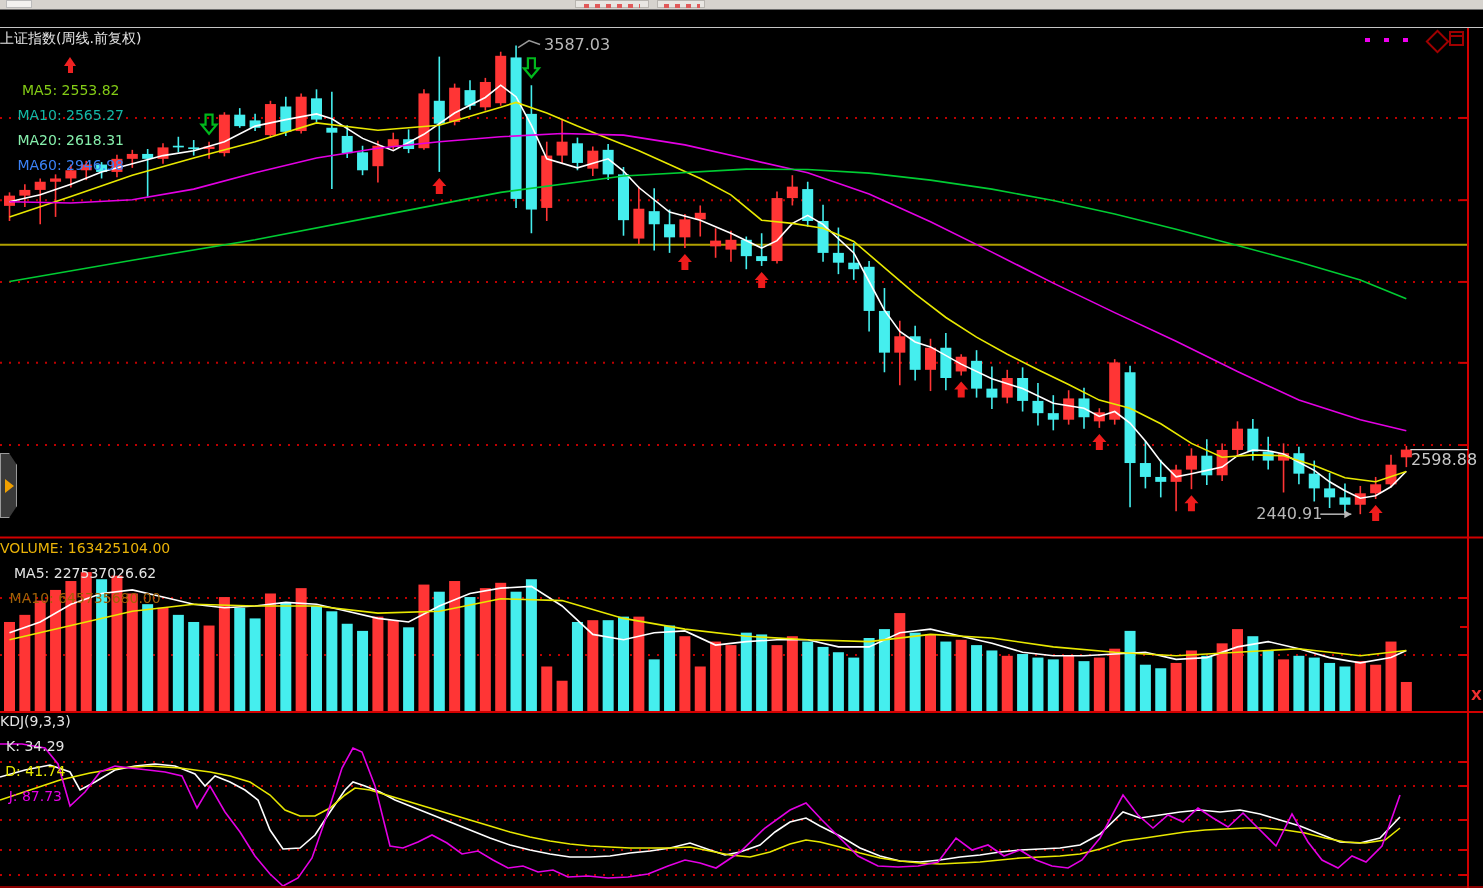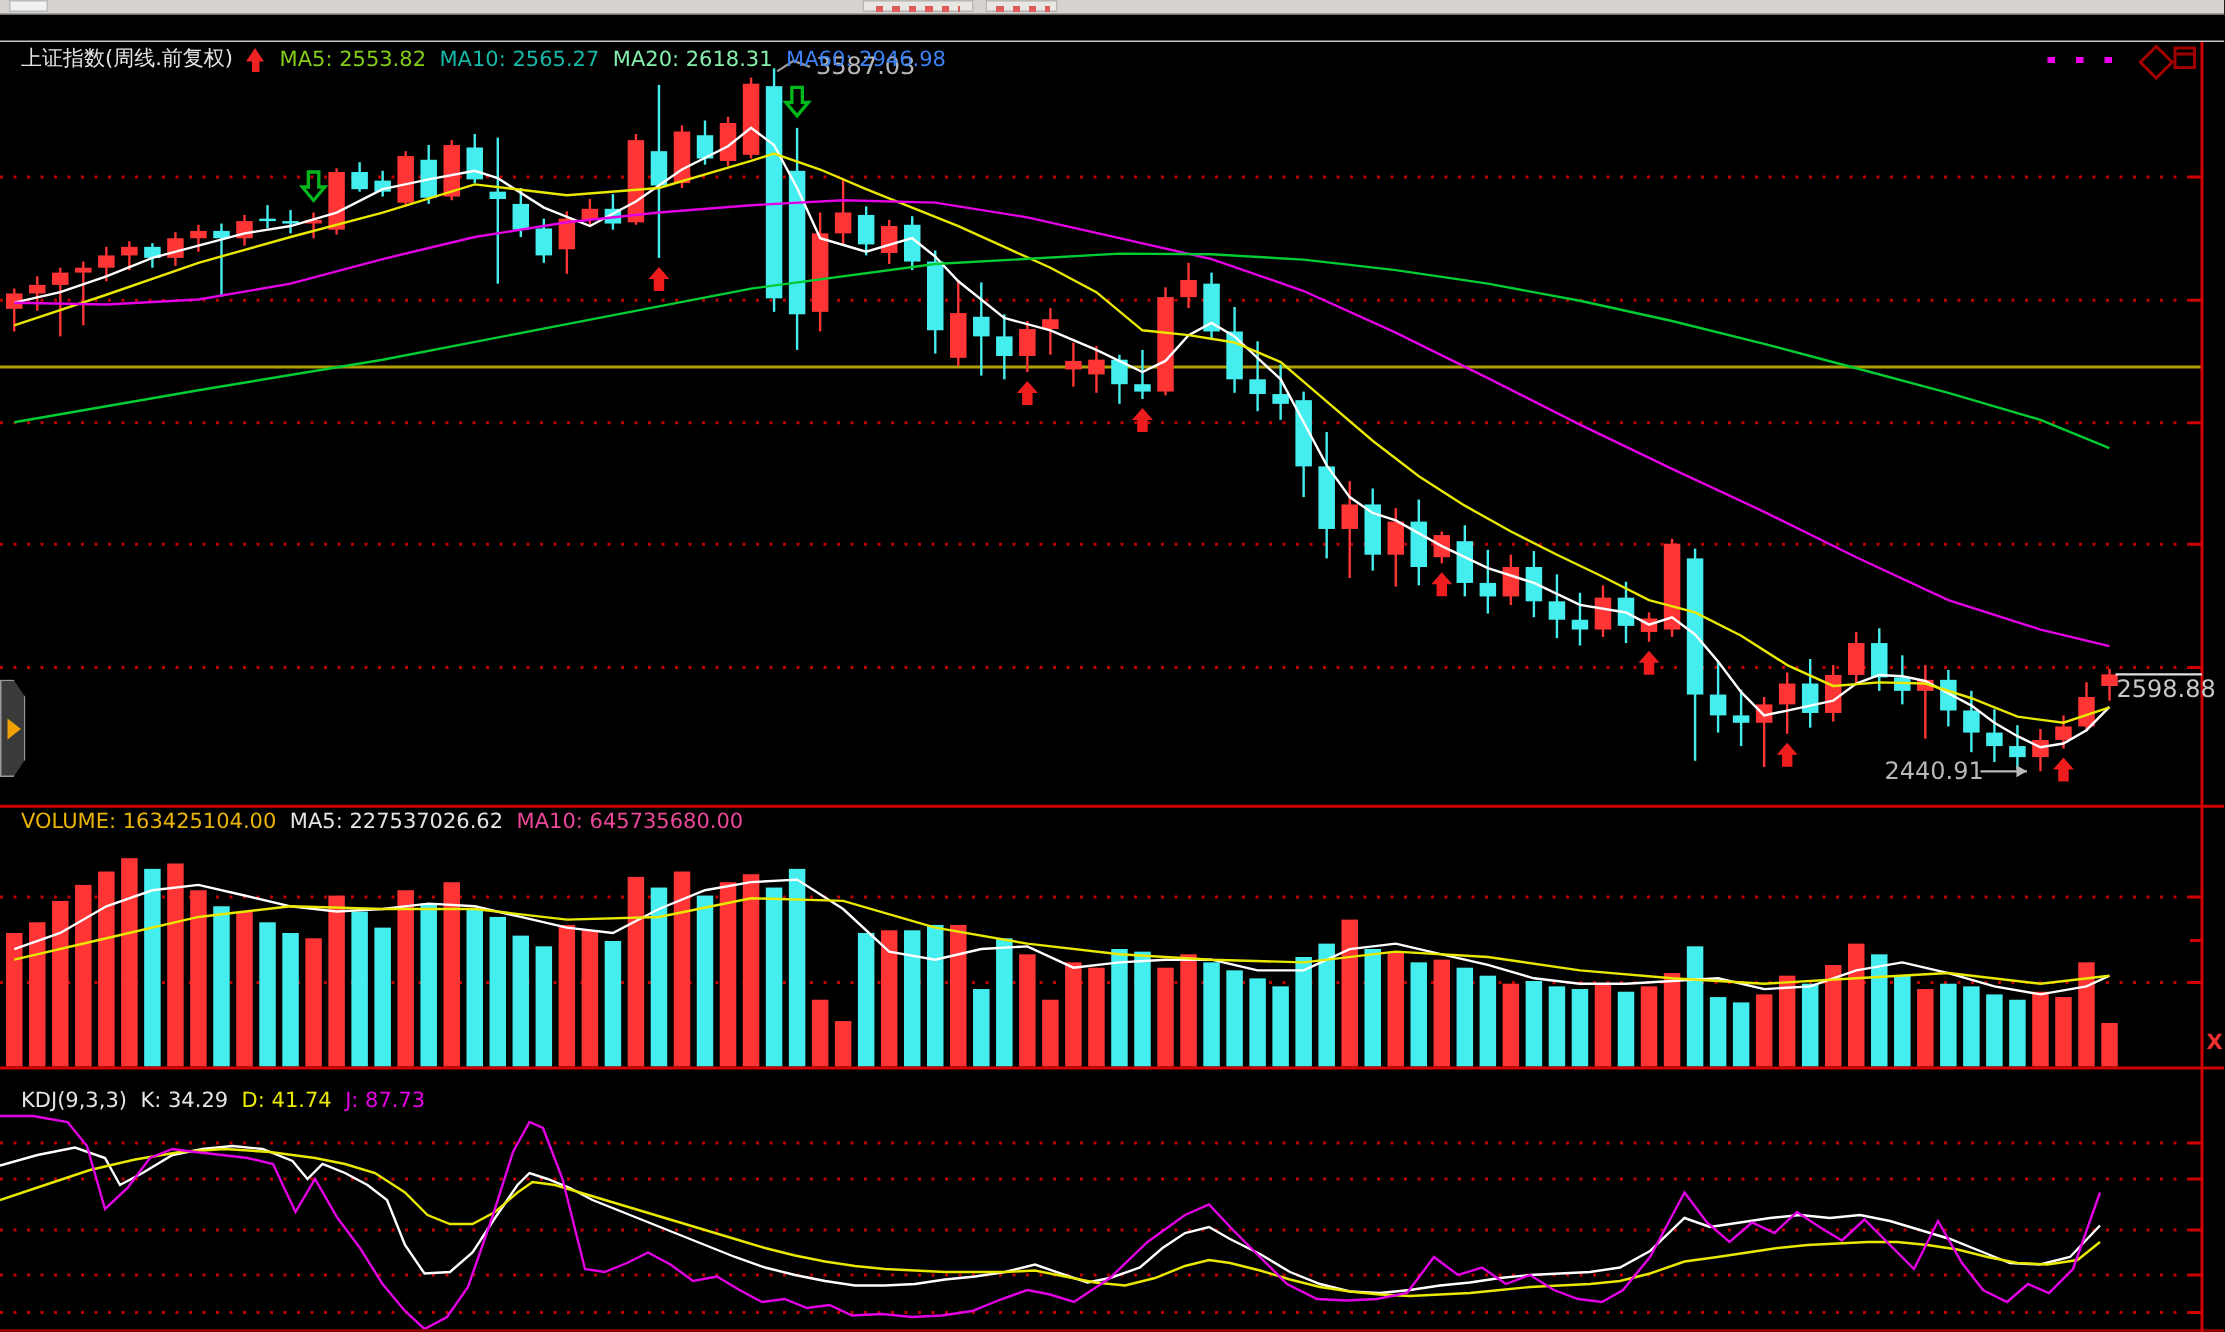--- a/index.html
+++ b/index.html
@@ -5,25 +5,25 @@
   html,body{margin:0;padding:0;background:#000;}
   #app{position:relative;width:1483px;height:888px;background:#000;overflow:hidden;
        font-family:"DejaVu Sans","Liberation Sans",sans-serif;}
   
   #menu-strip{position:absolute;left:0;top:0;width:1483px;height:9px;background:#d6d3ce;border-bottom:1px solid #6e6e6e;}
   .menu-box{position:absolute;top:0;height:8px;background:#e8e6e2;border:1px solid #b8b5b0;box-sizing:border-box;}
   .menu-red{position:absolute;top:3px;height:4px;background:repeating-linear-gradient(90deg,#e05a5a 0 5px,transparent 5px 11px);}
   .menu-white{position:absolute;left:6px;top:0;width:26px;height:8px;background:#f2f1ef;border:1px solid #bbb;box-sizing:border-box;}
   #panel-top-border{position:absolute;left:0;top:27px;width:1483px;height:1px;background:#e8e8e8;opacity:.85;}
   
-  .hdr{position:absolute;left:14px;display:flex;align-items:flex-end;gap:9px;font-size:14px;white-space:nowrap;z-index:6;}
+  .hdr{position:absolute;left:0;display:flex;align-items:center;gap:9px;font-size:14px;white-space:nowrap;z-index:6;flex-direction:column;}
   .hdr span{display:inline-block;}
   #main-hdr{top:30px;}
   #vol-hdr{top:540px;}
-  #kdj-hdr{top:713px;margin-top:13px;}
+  #kdj-hdr{top:713px;}
   .ttl{color:#e4e4e4;}
   
   .trend-arrow{display:inline-block;position:relative;width:13px;height:16px;}
   .trend-arrow .tri{position:absolute;left:0;top:0;width:0;height:0;border-left:6.5px solid transparent;border-right:6.5px solid transparent;border-bottom:9px solid #ee2222;}
   .trend-arrow .stem{position:absolute;left:4px;top:8px;width:5px;height:8px;background:#ee2222;}
   
   #chart-svg{position:absolute;left:0;top:0;z-index:3;}
   
   #menu-dots{position:absolute;left:1363px;top:36px;width:50px;height:8px;z-index:7;cursor:pointer;}
   #menu-dots i{position:absolute;top:2px;width:5px;height:4px;background:#ee00ee;}
@@ -62,21 +62,21 @@
       </span>
     <span style="color:#84cc16">MA5: 2553.82</span>
     <span style="color:#14b8a6">MA10: 2565.27</span>
     <span style="color:#86efac">MA20: 2618.31</span>
     <span style="color:#3b82f6">MA60: 2946.98</span>
   </div>
 
   <div class="hdr" id="vol-hdr">
     <span style="color:#eab308">VOLUME: 163425104.00</span>
     <span style="color:#e4e4e4">MA5: 227537026.62</span>
-    <span style="color:#ec4899">MA10: 645735680.00</span>
+    <span style="color:#a16207">MA10: 645735680.00</span>
   </div>
 
   <div class="hdr" id="kdj-hdr">
     <span style="color:#e4e4e4">KDJ(9,3,3)</span>
     <span style="color:#e4e4e4">K: 34.29</span>
     <span style="color:#e8e800">D: 41.74</span>
     <span style="color:#e400e4">J: 87.73</span>
   </div>
 
   <svg id="chart-svg" width="1483" height="888">

